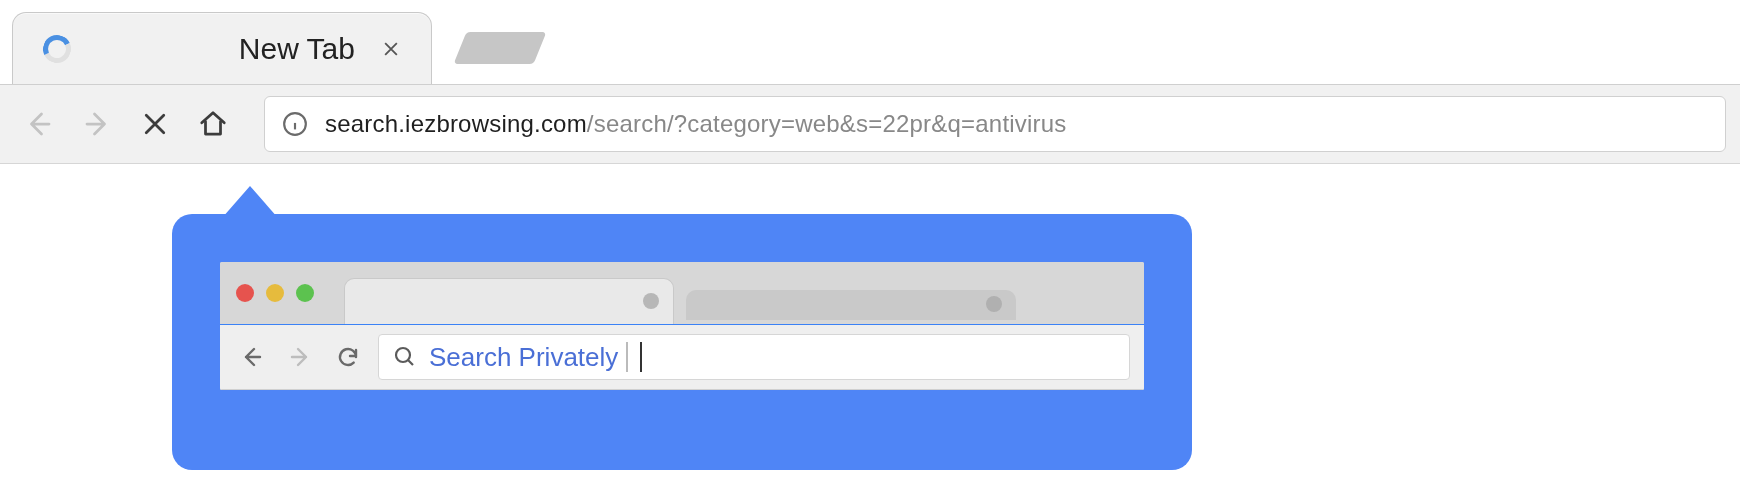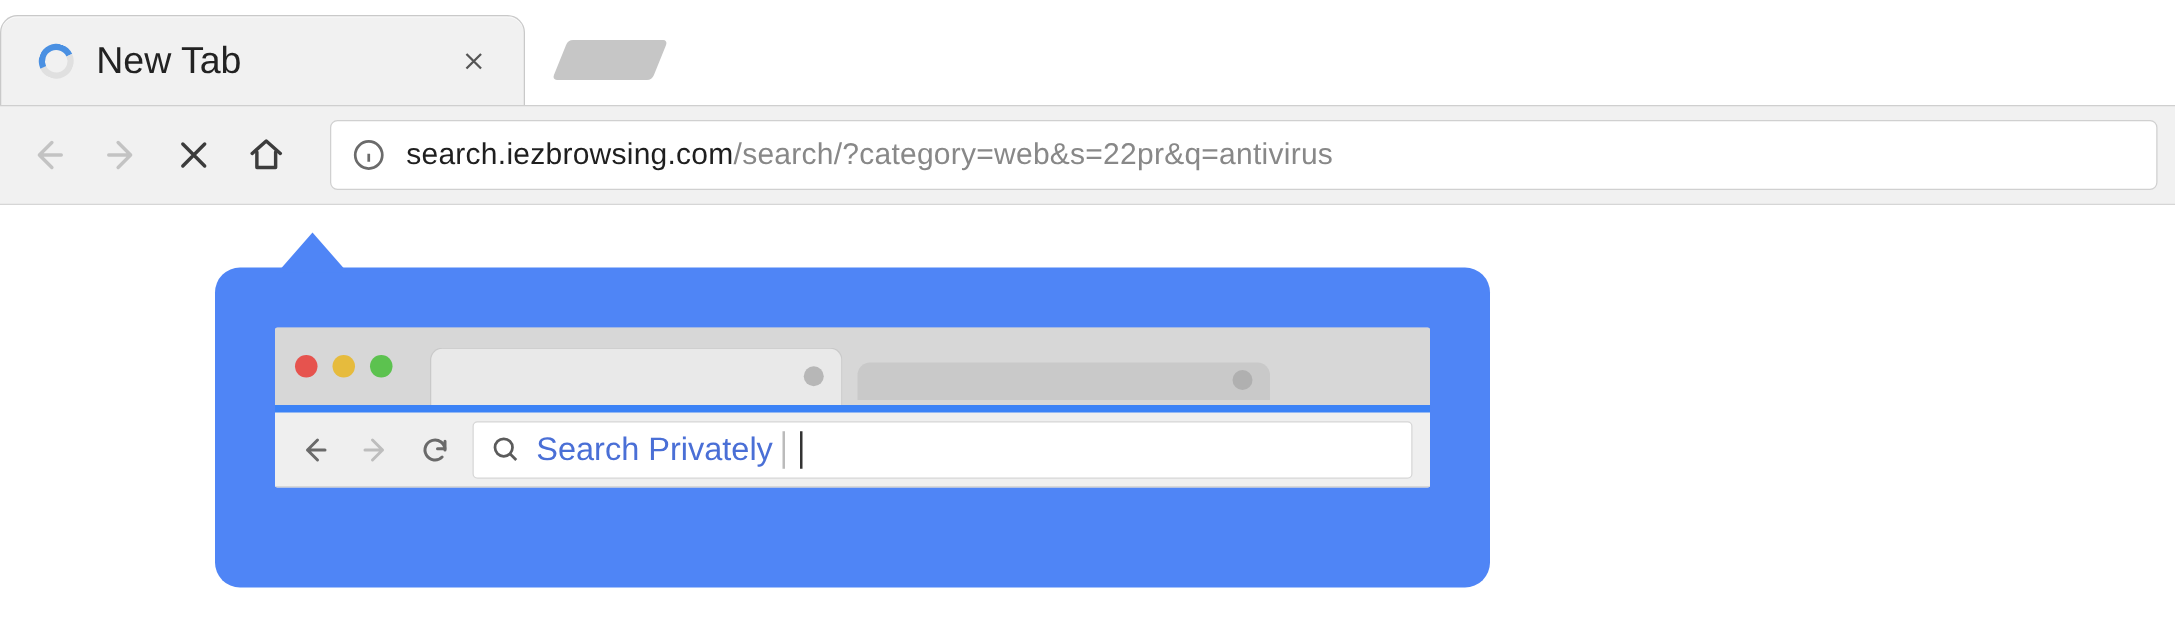--- a/index.html
+++ b/index.html
@@ -6,21 +6,23 @@
   html, body { width: 1740px; height: 504px; font-family: "Segoe UI", Arial, sans-serif; background: #fff; overflow: hidden; }
 
   
   .browser-chrome { width: 100%; }
 
   .tabstrip {
     height: 84px;
     background: #fff;
     display: flex;
     align-items: flex-end;
+    padding-left: 12px;
     position: relative;
+    text-align: right;
   }
   .tab {
     position: relative;
     height: 72px;
     min-width: 420px;
     background: #f1f1f1;
     border: 1px solid #c9c9c9;
     border-bottom: none;
     border-top-left-radius: 14px;
     border-top-right-radius: 14px;
@@ -156,21 +158,21 @@
   }
   .mini-ghost .tiny-btn{
     position:absolute; right:14px; top:6px;
     width:16px;height:16px;border-radius:50%;
     background:#b0b0b0;
   }
 
   .mini-toolbar {
     height: 66px;
     background:#efefef;
-    border-top:6px solid #3b82f6;
+    border-top:1px solid #3b82f6;
     border-bottom:1px solid #d0d0d0;
     display:flex;
     align-items:center;
     padding:0 14px;
     gap:12px;
   }
   .mini-btn { width:36px; height:36px; display:flex;align-items:center;justify-content:center; }
   .mini-btn svg{width:24px;height:24px;stroke:#6a6a6a;stroke-width:2.4;fill:none;stroke-linecap:round;stroke-linejoin:round;}
   .mini-btn.disabled svg{stroke:#bdbdbd;}
   .mini-omnibox{

